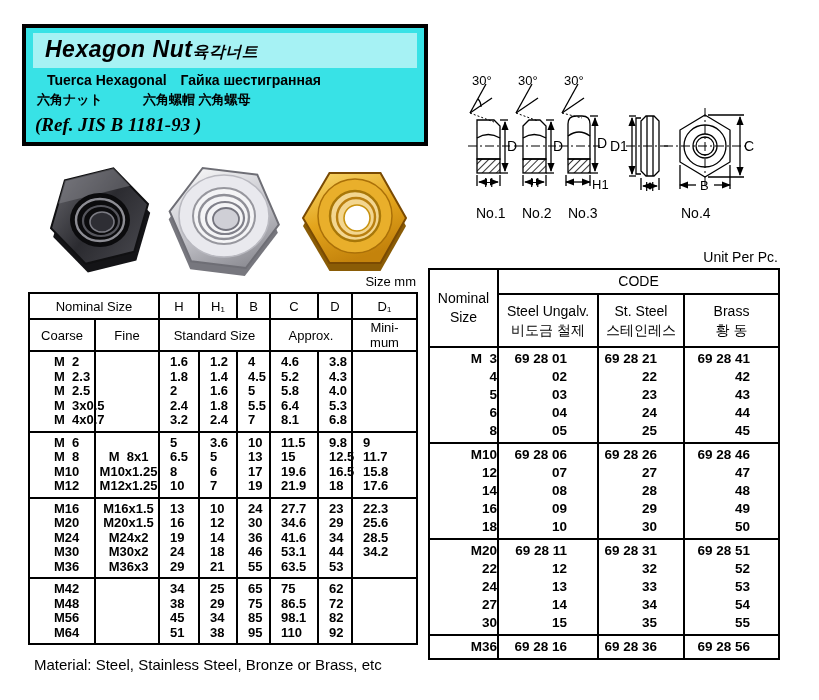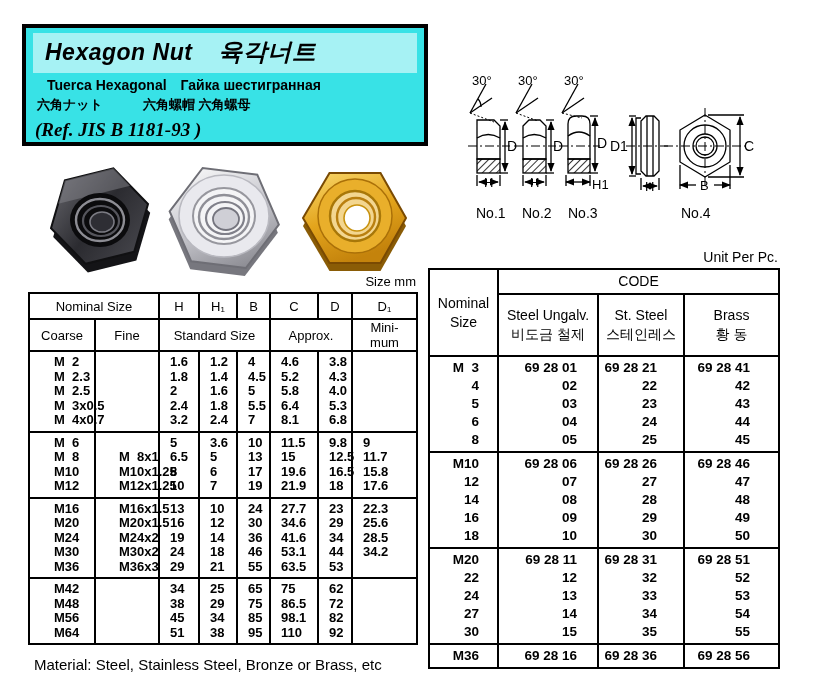--- a/index.html
+++ b/index.html
@@ -8,21 +8,21 @@
     position:relative; width:819px; height:700px; overflow:hidden;
     font-family:"Liberation Sans","DejaVu Sans",sans-serif; color:#000;
   }
   .abs { position:absolute; }
 
   
   .banner { left:22px; top:24px; width:406px; height:122px;
     background:#38e2e6; border:4px solid #000; padding:5px 7px 0 7px; }
   .banner-title-strip { background:#a6f2f4; padding:3px 10px 5px 12px;
     font-size:23px; font-weight:bold; font-style:italic; letter-spacing:.5px; }
-  .banner-title-strip .t-ko { margin-left:26px; font-size:24px;font-style:italic; }
+  .banner-title-strip .t-ko { font-size:16px;font-style:italic; }
   .banner-line2 { margin-top:4px; padding-left:14px; font-size:14px; font-weight:bold; }
   .banner-line2 .gap1 { margin-left:14px; }
   .banner-line3 { margin-top:3px; padding-left:4px; font-size:13px; font-weight:bold; }
   .banner-line3 .gap2 { margin-left:40px; }
   .banner-ref { margin-top:5px; padding-left:2px;
     font-family:"Liberation Serif","DejaVu Serif",serif;
     font-size:19px; font-weight:bold; font-style:italic; }
 
   
   .photo { position:absolute; }
@@ -44,35 +44,35 @@
   .size-table { left:28px; top:292px; width:388px; }
   .size-table th { border:2px solid #000; font-weight:normal; font-size:13px;
     text-align:center; vertical-align:middle; white-space:pre-line; line-height:15px; }
   .size-table tr.hr1 th { height:26px; }
   .size-table tr.hr2 th { height:24px; }
   .size-table tbody { border:2px solid #000; }
   .size-table td { border-left:2px solid #000; border-right:2px solid #000;
     font-weight:bold; font-size:13px; line-height:14.5px; white-space:pre;
     padding-left:10px; }
   .size-table td.c0 { padding-left:24px; }
-  .size-table td.c1 { padding-left:23px; }
+  .size-table td.c1 { padding-left:3px;text-align:center; }
   .size-table tbody tr:first-child td { padding-top:3px; }
   .size-table tbody tr:last-child td { padding-bottom:3px; }
 
   
   .code-table { left:428px; top:268px; width:350px; }
   .code-table th { border:2px solid #000; font-weight:normal; font-size:14px;
     text-align:center; vertical-align:middle; white-space:pre-line; line-height:19px; }
   .code-table tr.hr1 th { height:25px; }
-  .code-table tr.hr2 th { height:62px; }
+  .code-table tr.hr2 th { height:53px; }
   .code-table tbody { border:2px solid #000; }
   .code-table td { border-left:2px solid #000; border-right:2px solid #000;
     font-weight:bold; font-size:13.5px; line-height:18px; text-align:right; white-space:pre; }
-  .code-table td.n0 { padding-right:18px; }
-  .code-table td.n1 { padding-right:20px; }
+  .code-table td.n0 { }
+  .code-table td.n1 { padding-right:30px; }
   .code-table td.n2 { padding-right:26px; }
   .code-table td.n3 { padding-right:28px; }
   .code-table tbody tr:first-child td { padding-top:2px; }
   .code-table tbody tr:last-child td { padding-bottom:2px; }
 </style>
 </head>
 <body>
 
 <div class="abs banner">
   <div class="banner-title-strip">

